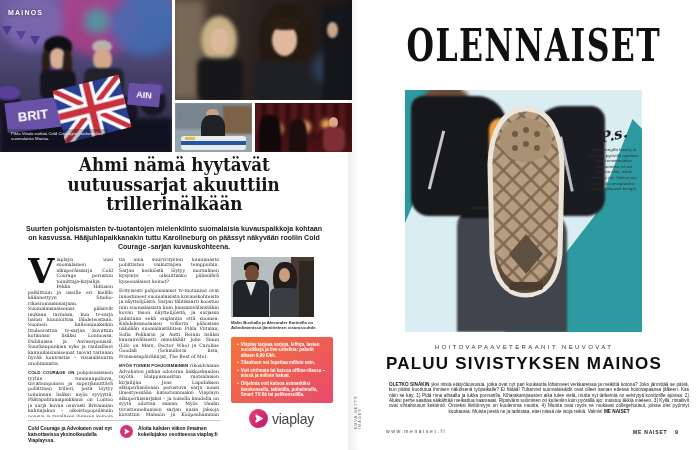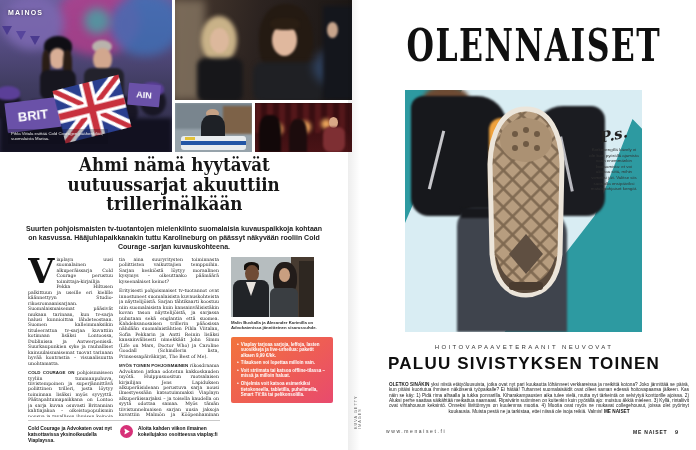--- a/index.html
+++ b/index.html
@@ -206,20 +206,34 @@
           </div>
         <div class="row">
             <span class="dot">•</span>
             <span class="txt">Voit striimata tai katsoa offline-tilassa – missä ja milloin haluat.</span>
           </div>
         <div class="row">
             <span class="dot">•</span>
             <span class="txt">Ohjelmia voit katsoa esimerkiksi tietokoneella, tabletilla, puhelimella, Smart TV:llä tai pelikonsolilla.</span>
           </div>
       </div>
+      <div class="logo-row">
+        <svg width="19" height="19" viewBox="0 0 20 20">
+          <defs>
+              <linearGradient id="vg" x1="0" y1="0" x2="1" y2="1">
+            <stop offset="0" stop-color="#ee3d7c"></stop>
+                <stop offset="1" stop-color="#bb1a66"></stop>
+          </linearGradient>
+            </defs>
+          <circle cx="10" cy="10" r="10" fill="url(#vg)"></circle>
+          <path d="M7 5.2 L15 10 L7 14.8 Z" fill="#ffffff"></path>
+          <circle cx="6.4" cy="10" r="1.6" fill="url(#vg)"></circle>
+        </svg>
+        <span class="viaplay-word">viaplay</span>
+      </div>
     </div>
 
     <div class="abs footer-rule"></div>
     <div class="abs ad-footer-left">Cold Courage ja Advokaten ovat nyt katsottavissa yksinoikeudella Viaplayssa.</div>
     <svg class="abs footer-icon" width="13" height="13" viewBox="0 0 20 20">
       <circle cx="10" cy="10" r="10" fill="#d63178"></circle>
       <path d="M7 5.2 L15 10 L7 14.8 Z" fill="#ffffff"></path>
       <circle cx="6.4" cy="10" r="1.6" fill="#d63178"></circle>
     </svg>
     <div class="abs ad-footer-right">Aloita kahden viikon ilmainen kokeilujakso osoitteessa viaplay.fi</div>
@@ -269,21 +283,21 @@
         <rect x="24" y="176" width="34" height="8" rx="3" fill="#4a3c30"></rect>
       </svg>
 
       <div class="ps-block">
         <div class="ps-script">P.s.</div>
         <div class="ps-text">Korkokengillä kävely ei ole kuin pyörällä ajamista vaan enemmänkin bodaamista: et voi aloittaa siitä, mihin viimeksi jäit. Valitse siis suosiolla ensipäiviksi matalapohjaiset kengät.</div>
       </div>
     </div>
 
     <div class="abs ed-kicker">HOITOVAPAAVETERAANIT NEUVOVAT</div>
-    <div class="abs ed-headline">PALUU SIVISTYKSEN TOINEN</div>
+    <div class="abs ed-headline">PALUU SIVISTYKSEN MAINOS</div>
     <div class="abs ed-body">
       <span class="lead">OLETKO SINÄKIN</span><span> yksi niistä etätyöluusuista, jotka ovat nyt pari kuukautta löhänneet verkkareissa ja meikittä kotona? Joko jännittää se päivä, kun pitäisi kuoriutua ihmisen näköisenä työpaikalle? Ei hätää! Tuhannet suomalaisäidit ovat olleet saman edessä hoitovapaansa jälkeen. Kas näin se käy: 1) Pidä rima alhaalla ja tukka ponnarilla. Kiharakampausten aika tulee vielä, mutta nyt tärkeintä on selviytyä konttorille ajoissa. 2) Aluksi perhe saattaa säikähtää meikattua naamaasi. Ripsivärin sutiminen on kuitenkin kuin pyörällä ajo: muistuu äkkiä mieleen. 3) Kyllä, rintaliivit ovat vihtahousun keksintö. Onneksi liivittömyys on kuulemma muotia. 4) Muotia ovat myös ne mukavat collegehousut, joissa olet pyörinyt kuukausia. Muista pestä ne ja tarkistaa, ettei niissä ole isoja reikiä. Valmis! </span><span class="sign">ME NAISET</span>
     </div>
 
     <div class="abs ed-credit">KUVA GETTY IMAGES</div>
     <div class="abs ed-footer-url">www.menaiset.fi</div>
     <div class="abs ed-footer-brand">ME NAISET</div>
     <div class="abs ed-page-num">9</div>
   </div>
 

